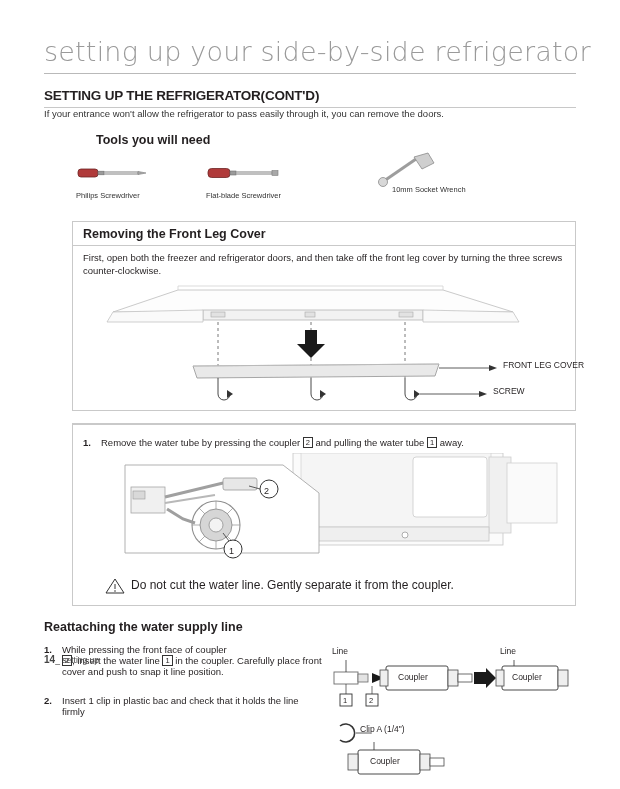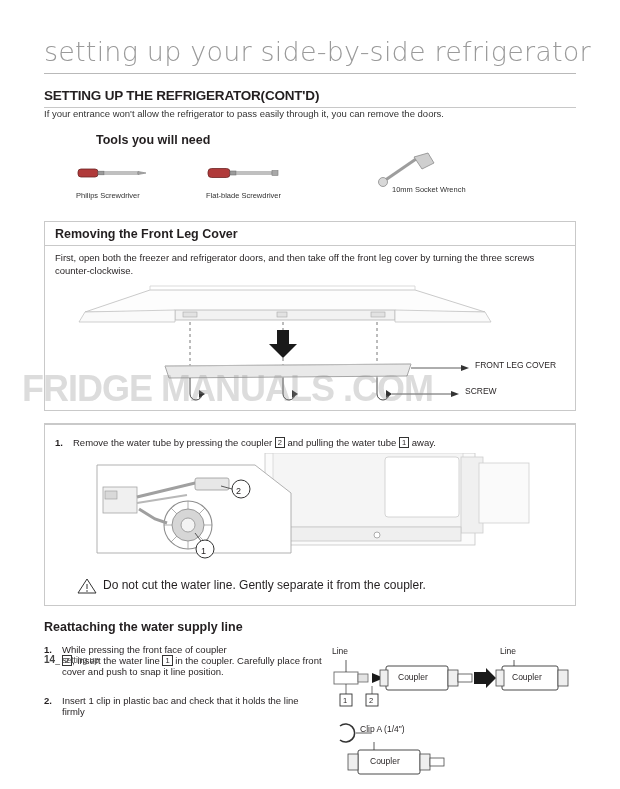--- a/index.html
+++ b/index.html
@@ -71,20 +71,21 @@
     position: absolute;
     top: 34px;
     white-space: nowrap;
   }
   .tool svg { position: absolute; top: 0; left: 0; }
   
   .box {
     border: 1px solid #c9c9c9;
     margin-top: 12px;
     position: relative;
+    margin-left: 28px;
   }
   .box-title {
     font-size: 12.5px;
     font-weight: bold;
     padding: 5px 0 4px 10px;
     border-bottom: 0;
   }
   .box .box-title-rule {
     border-bottom: 1px solid #c9c9c9;
     margin: 0 0 0 0;
@@ -379,19 +380,18 @@
         <div class="label-small" style="left:190px; top:34px;">Coupler</div>
         <div class="label-small" style="left:48px; top:118px;">Coupler</div>
         <div class="label-small" style="left:21px; top:58px; font-size:7.5px;">1</div>
         <div class="label-small" style="left:47px; top:58px; font-size:7.5px;">2</div>
         <div class="label-small" style="left:38px; top:86px;">Clip A (1/4")</div>
       </div>
     </div>
 
   </div>
 
-  <div class="watermark">FRIDGE MANUALS .COM</div>
 
   <div class="footer">
     <b>14</b><span>_ setting up</span>
   </div>
 
 </div>
 
 </body></html>

